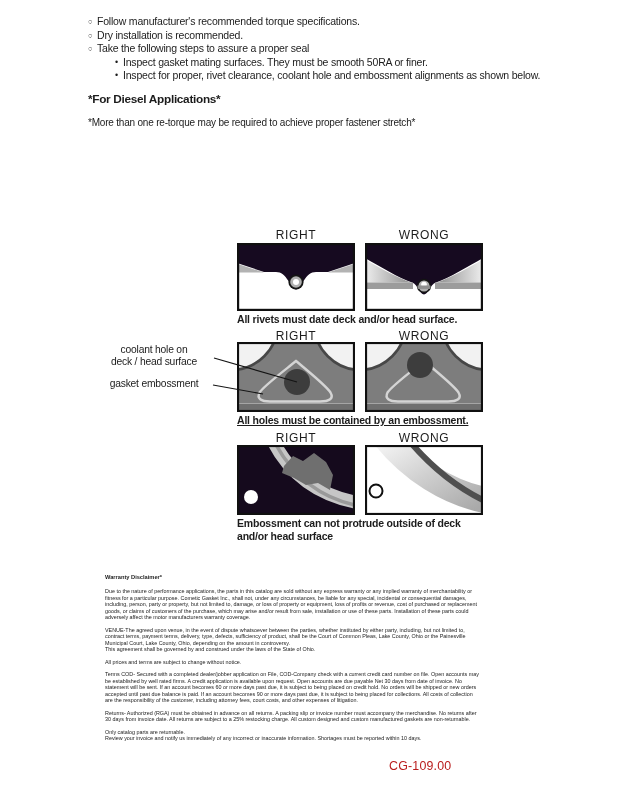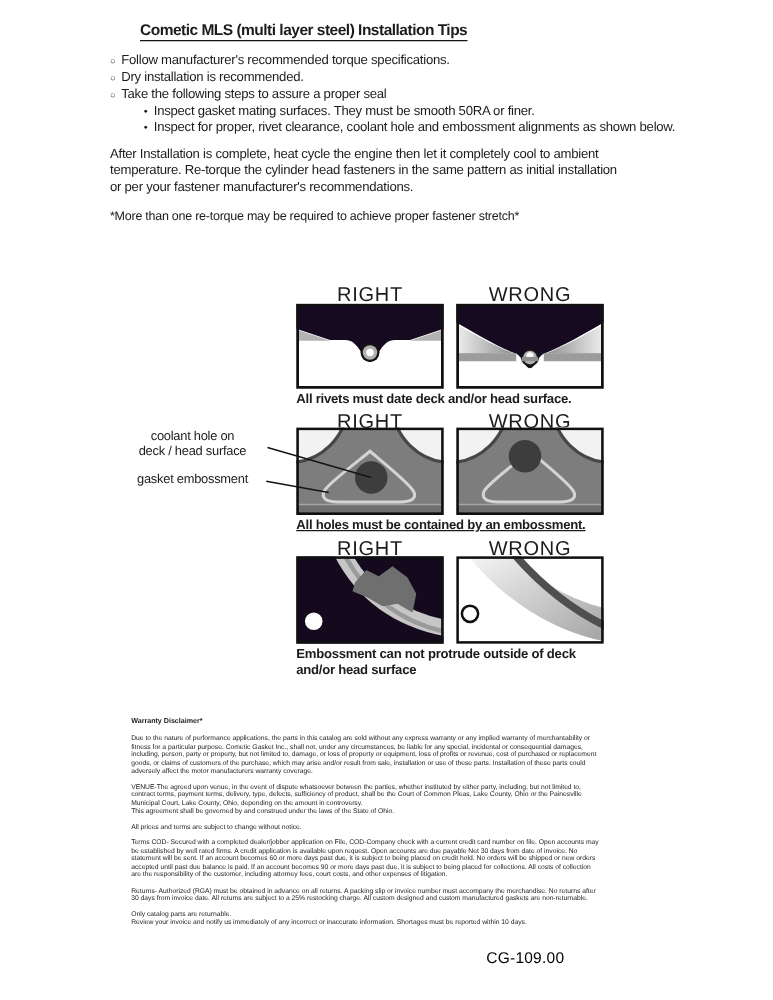--- a/index.html
+++ b/index.html
@@ -19,46 +19,45 @@
   }
   .bullet{display:flex;font-size:10.5px;line-height:13.5px;letter-spacing:-0.2px;}
   .bullet .m{width:9px;flex:0 0 9px;font-size:7.5px;line-height:13.5px;}
   .sub{margin-left:27px;}
   .sub .m{width:8px;flex:0 0 8px;font-size:9px;}
   .diesel-head{margin:9px 0 0 0;font-size:11.8px;font-weight:bold;letter-spacing:-0.3px;}
   .body-p{margin:7px 0 0 0;font-size:10.5px;line-height:13.5px;letter-spacing:-0.2px;white-space:pre-line;}
   .note-p{margin:10px 0 0 0;font-size:10px;line-height:13.5px;letter-spacing:-0.2px;}
   
   .drow{position:absolute;left:237px;width:246px;}
-  .drow .dlabel{position:absolute;top:0;width:118px;text-align:center;font-size:16px;letter-spacing:0.6px;}
+  .drow .dlabel{position:absolute;top:0;width:118px;text-align:center;font-size:12px;letter-spacing:0.6px;}
   .drow .dlabel.l{left:0;} .drow .dlabel.r{left:128px;}
   .drow svg{position:absolute;display:block;}
   .drow svg.l{left:0;} .drow svg.r{left:128px;}
   .drow .caption{position:absolute;left:0;width:250px;font-size:10.5px;font-weight:bold;letter-spacing:-0.2px;line-height:12.5px;white-space:pre-line;}
   #row1{top:228px;height:100px;} #row1 svg{top:15px;} #row1 .caption{top:85px;}
   #row2{top:329px;height:100px;} #row2 svg{top:13px;} #row2 .caption{top:85px;text-decoration:underline;}
   #row3{top:431px;height:112px;} #row3 svg{top:14px;} #row3 .caption{top:86px;}
   
   .ann{position:absolute;left:95px;width:118px;text-align:center;font-size:10.3px;line-height:11.5px;letter-spacing:-0.2px;}
   #ann-coolant{top:344px;} #ann-emboss{top:378px;}
   #leader-svg{position:absolute;left:210px;top:348px;}
   
   .legal{position:absolute;left:105px;top:574px;width:414px;}
   .legal h4{margin:0 0 8px 0;font-size:5.7px;letter-spacing:0;}
   .legal p{margin:0 0 6px 0;font-size:5.4px;line-height:6.5px;white-space:pre-line;}
   
-  .doc-code{position:absolute;left:389px;top:759px;font-size:12.4px;letter-spacing:0.2px;color:#000000;}
+  .doc-code{position:absolute;left:389px;top:759px;font-size:12.4px;letter-spacing:0.2px;color:#b91c1c;}
 </style>
 </head>
 <body>
 
 <div class="page">
 
   <div class="top-block">
-    <h1 class="title">Cometic MLS (multi layer steel) Installation Tips</h1>
 
     <div class="bullet">
       <span class="m">○</span>
       <span>Follow manufacturer's recommended torque specifications.</span>
     </div>
     <div class="bullet">
       <span class="m">○</span>
       <span>Dry installation is recommended.</span>
     </div>
     <div class="bullet">
@@ -67,23 +66,21 @@
     </div>
     <div class="bullet sub">
       <span class="m">•</span>
       <span>Inspect gasket mating surfaces.  They must be smooth 50RA or finer.</span>
     </div>
     <div class="bullet sub">
       <span class="m">•</span>
       <span>Inspect for proper, rivet clearance, coolant hole and embossment alignments as shown below.</span>
     </div>
 
-    <p class="body-p">After Installation is complete, heat cycle the engine then let it completely cool to ambient
-temperature. Re-torque the cylinder head fasteners in the same pattern as initial installation
-or per your fastener manufacturer's recommendations.</p>
+    <h2 class="diesel-head">*For Diesel Applications*</h2>
     <p class="note-p">*More than one re-torque may be required to achieve proper fastener stretch*</p>
   </div>
 
   <section class="drow" id="row1">
     <div class="dlabel l">RIGHT</div>
     <div class="dlabel r">WRONG</div>
 
     <svg class="l" width="118" height="68" viewBox="0 0 118 68">
       <rect width="118" height="68" fill="#ffffff"></rect>
       <polygon points="1,21 27,29.5 1,29.5" fill="#b3b3b3"></polygon>

